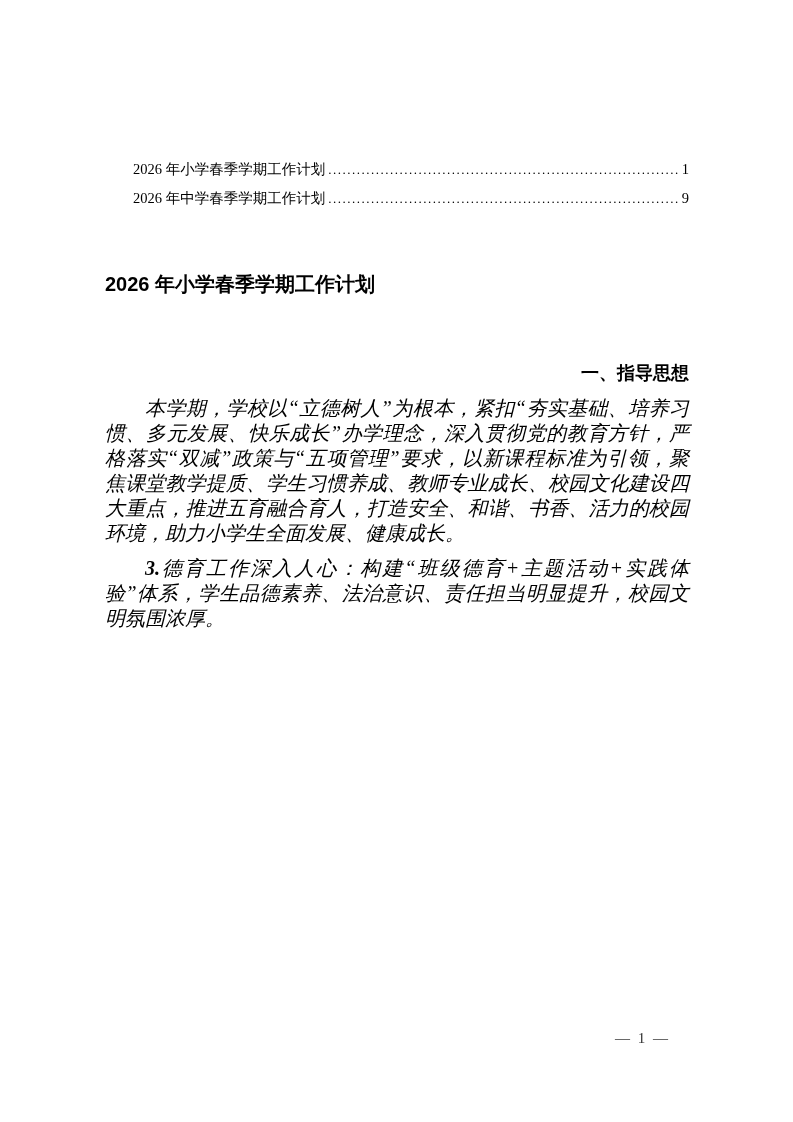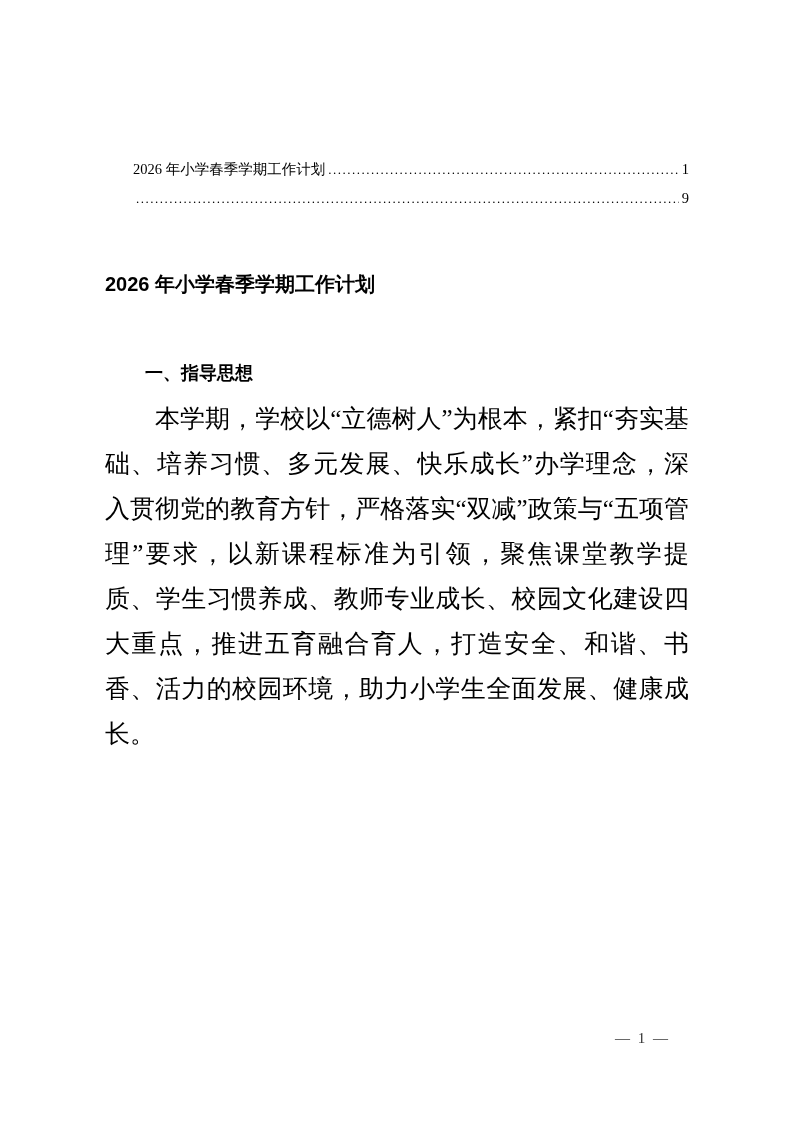--- a/index.html
+++ b/index.html
@@ -38,31 +38,32 @@
     font-family: "Liberation Sans", "DejaVu Sans", sans-serif;
   }
 
   
   .sec-heading {
     font-size: 18px; line-height: 26px;
     font-weight: bold;
     font-family: "Liberation Sans", "DejaVu Sans", sans-serif;
     padding-left: 40px;
   }
-  .sec-heading.first  { margin-top: 62px; }
+  .sec-heading.first  { margin-top: 62px; text-align: right; }
   .sec-heading.second { margin-top: 4px; }
 
   
   .body-para {
-    font-size: 25px;
-    line-height: 45px;
+    font-size: 20px;
+    line-height: 25px;
     text-align: justify;
     text-align-last: left;
     text-indent: 2em;
     margin-top: 10px;
+    font-style: italic;
   }
   .item-num { font-weight: bold; }
 
   
   .footer-page {
     position: absolute;
     top: 1030px; right: 123px;
     font-size: 15px;
     letter-spacing: 2px;
     color: #333;
@@ -75,31 +76,33 @@
 <div class="page">
   <div class="content">
 
     <div class="toc">
       <div class="toc-entry">
         <span class="toc-label">2026 年小学春季学期工作计划</span>
         <span class="toc-dots"></span>
         <span class="toc-page">1</span>
       </div>
       <div class="toc-entry">
+        <span class="toc-label">2026 年中学春季学期工作计划</span>
         <span class="toc-dots"></span>
         <span class="toc-page">9</span>
       </div>
     </div>
 
     <h1 class="doc-title">2026 年小学春季学期工作计划</h1>
 
     <h2 class="sec-heading first">一、指导思想</h2>
 
     <p class="body-para">本学期，学校以“立德树人”为根本，紧扣“夯实基础、培养习惯、多元发展、快乐成长”办学理念，深入贯彻党的教育方针，严格落实“双减”政策与“五项管理”要求，以新课程标准为引领，聚焦课堂教学提质、学生习惯养成、教师专业成长、校园文化建设四大重点，推进五育融合育人，打造安全、和谐、书香、活力的校园环境，助力小学生全面发展、健康成长。</p>
 
 
 
 
+    <p class="body-para"><span class="item-num">3.</span><span>德育工作深入人心：构建“班级德育+主题活动+实践体验”体系，学生品德素养、法治意识、责任担当明显提升，校园文明氛围浓厚。</span></p>
 
   </div>
 
   <div class="footer-page">— 1 —</div>
 </div>
 
 </body></html>

